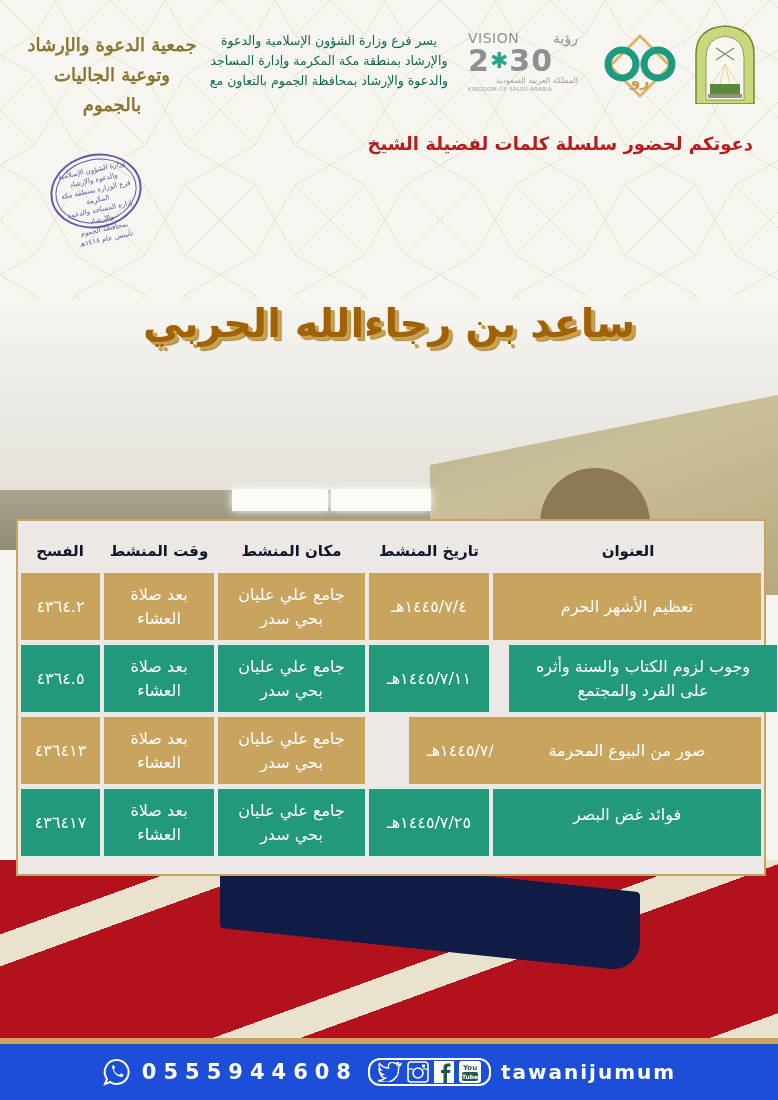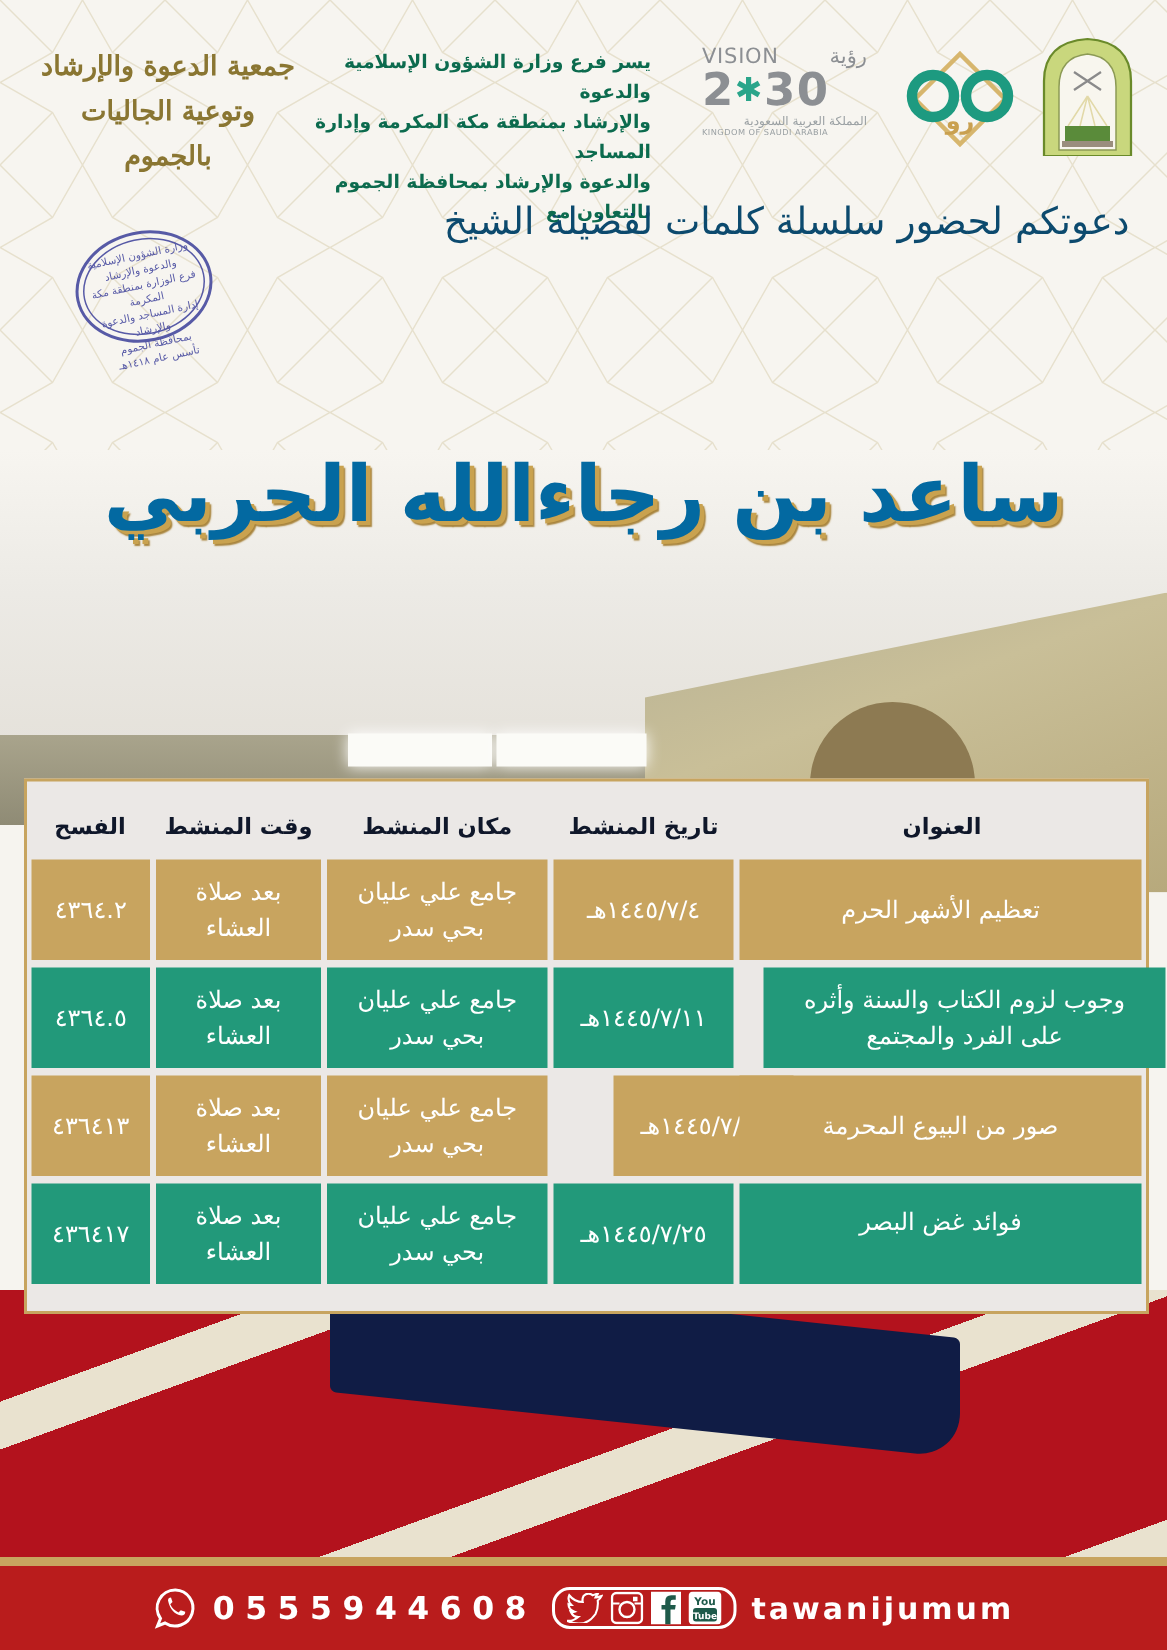--- a/index.html
+++ b/index.html
@@ -50,50 +50,50 @@
     transform: skewY(6deg);
   }
   
   .logo-calligraphy {
     position: absolute; left: 26px; top: 30px; width: 172px; height: 72px;
     color: #8a7632; font-family: "DejaVu Serif", serif; text-align: center;
     font-size: 18px; line-height: 30px; direction: rtl; font-weight: bold;
     letter-spacing: -0.5px;
   }
   .sponsor-text {
-    position: absolute; left: 184px; top: 31px; width: 250px;
-    direction: rtl; text-align: right; color: #0c6b4e; font-weight: bold;
+    position: absolute; left: 204px; top: 31px; width: 250px;
+    direction: rtl; text-align: center; color: #0c6b4e; font-weight: normal;
     font-size: 12.5px; line-height: 20px;
   }
   .vision-logo {
     position: absolute; left: 468px; top: 30px; width: 110px; height: 70px;
     color: #8c8f93; direction: ltr;
   }
   .vision-logo .v-top { font-size: 14px; letter-spacing: 0.5px; display: flex; justify-content: space-between; }
   .vision-logo .v-year { font-size: 30px; font-weight: bold; line-height: 30px; letter-spacing: 1px; }
   .vision-logo .v-ar { font-size: 8px; text-align: right; color: #9aa0a3; line-height: 10px; }
   .vision-logo .v-en { font-size: 5.5px; color: #9aa0a3; letter-spacing: 0.3px; }
   .ruwa-logo { position: absolute; left: 600px; top: 28px; width: 80px; height: 72px; }
   .ministry-logo { position: absolute; left: 692px; top: 24px; width: 66px; height: 80px; }
   .invite-line {
     position: absolute; right: 25px; top: 133px; direction: rtl;
-    color: #0c4a6e; font-size: 25px; font-weight: normal; white-space: nowrap;
+    color: #b91c1c; font-size: 18px; font-weight: bold; white-space: nowrap;
   }
   .stamp {
     position: absolute; left: 50px; top: 154px; width: 92px; height: 74px;
     border: 2px solid #3c3f9a; border-radius: 50%;
     color: #3c3f9a; font-size: 7px; line-height: 10px; text-align: center; direction: rtl;
     padding: 9px 6px; transform: rotate(-12deg); opacity: 0.85;
   }
   .stamp::after {
     content: ""; position: absolute; inset: 3px; border: 1px solid #3c3f9a; border-radius: 50%;
   }
   .speaker-name {
     position: absolute; left: 0; width: 778px; top: 300px; text-align: center;
-    direction: rtl; color: #0369a1; font-size: 52px; font-weight: bold;
+    direction: rtl; color: #a16207; font-size: 40px; font-weight: bold;
     text-shadow: 3px 3px 0 #c9a24f, 4px 4px 1px #a8843c;
     letter-spacing: -1px; white-space: nowrap;
   }
   
   .table-frame {
     position: absolute; left: 16px; top: 519px; width: 750px; height: 357px;
     background: #ebe8e6; border: 2px solid #c7a45f;
   }
   .cell {
     position: absolute; display: flex; align-items: center; justify-content: center;
@@ -101,21 +101,21 @@
   }
   .cell.gold { background: #c8a45f; }
   .cell.green { background: #22997a; }
   .hcell {
     position: absolute; top: 9px; height: 42px; display: flex; align-items: center;
     justify-content: center; direction: rtl; color: #0f172a; font-size: 15px; font-weight: bold;
   }
   
   .footer-line { position: absolute; left: 0; top: 1038px; width: 778px; height: 6px; background: #c8a45f; }
   .footer {
-    position: absolute; left: 0; top: 1044px; width: 778px; height: 56px; background: #b91c1c;
+    position: absolute; left: 0; top: 1044px; width: 778px; height: 56px; background: #1d4ed8;
     display: flex; align-items: center; justify-content: center; gap: 10px; color: #ffffff;
   }
   .phone { font-size: 21px; font-weight: bold; letter-spacing: 7px; font-family: "DejaVu Sans", sans-serif; }
   .social-group {
     display: flex; align-items: center; gap: 5px; border: 2px solid #ffffff; border-radius: 12px;
     padding: 1px 8px; height: 28px;
   }
   .handle { font-size: 20px; font-weight: bold; letter-spacing: 2px; }
   .icon-box { display: inline-flex; align-items: center; justify-content: center; }
 </style>

